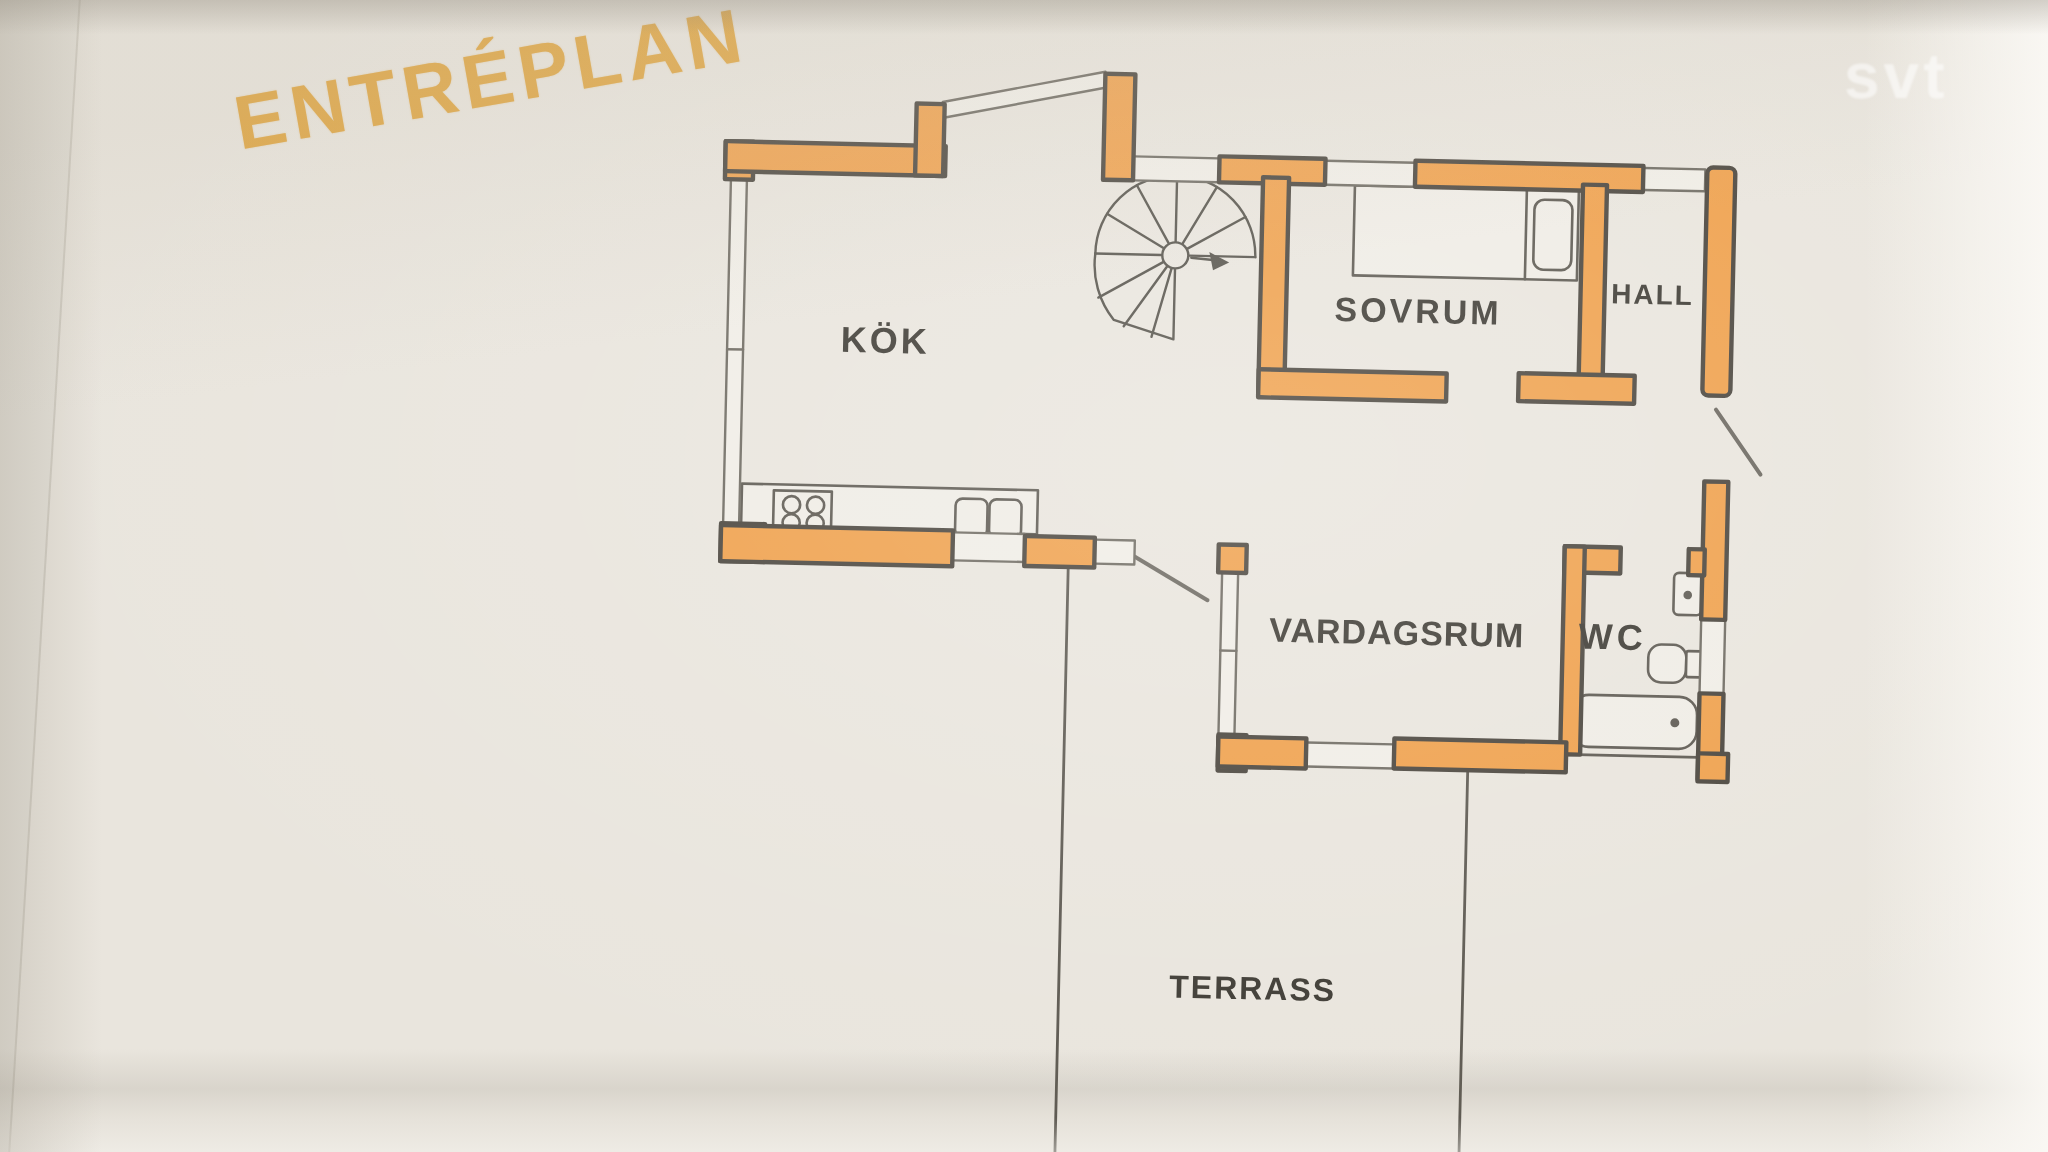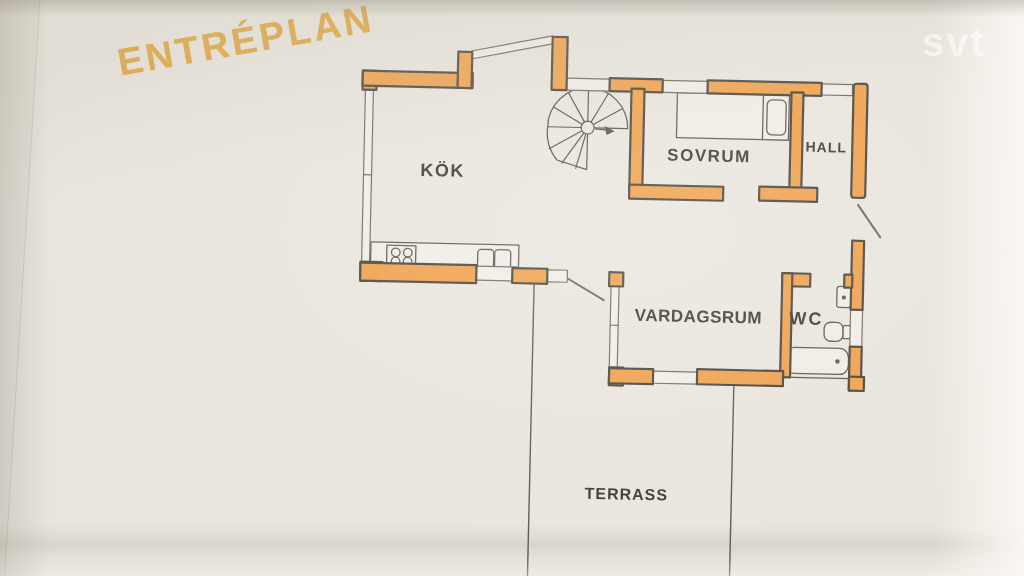--- a/index.html
+++ b/index.html
@@ -6,21 +6,21 @@
   .stage{position:relative;width:1024px;height:576px;overflow:hidden;
          background:#e9e5dd;font-family:"Liberation Sans",sans-serif;}
   .paper-edge{position:absolute;left:-16px;top:-12px;width:56px;height:640px;
          background:#e3e0d8;border-right:1px solid rgba(150,143,130,.35);
          transform:rotate(3.5deg);transform-origin:top left;opacity:.75;}
   .plan-svg{position:absolute;left:0;top:0;}
   .title{position:absolute;left:118px;top:42px;font-size:38px;font-weight:700;
          color:#dfa43f;letter-spacing:3px;transform:rotate(-10deg);
          transform-origin:0 50%;white-space:nowrap;
          text-shadow:0 0 1px rgba(223,164,63,.4);}
-  .watermark{position:absolute;left:922px;top:20px;font-size:40px;font-weight:700;
+  .watermark{position:absolute;left:922px;top:20px;font-size:32px;font-weight:700;
          color:rgba(255,255,255,.55);letter-spacing:2px;filter:blur(.6px);}
   .shading{position:absolute;inset:0;pointer-events:none;background:
      linear-gradient(to bottom, rgba(140,133,120,.35), rgba(140,133,120,0) 3%),
      linear-gradient(to right, rgba(160,152,138,.30), rgba(160,152,138,0) 5%),
      linear-gradient(to left, rgba(250,248,244,.95), rgba(250,248,244,.55) 4%, rgba(250,248,244,0) 9%),
      linear-gradient(173deg, rgba(205,198,184,.22) 0 10%, rgba(205,198,184,0) 30%),
      linear-gradient(to bottom, rgba(0,0,0,0) 91%, rgba(120,113,100,.14) 94.5%, rgba(120,113,100,.03) 97%, rgba(245,243,238,.45) 100%),
      radial-gradient(900px 500px at 60% 40%, rgba(255,255,255,.20), rgba(255,255,255,0) 70%);}
   text.room{fill:#3d3a33;font-weight:700;font-family:"Liberation Sans",sans-serif;}
 </style>

